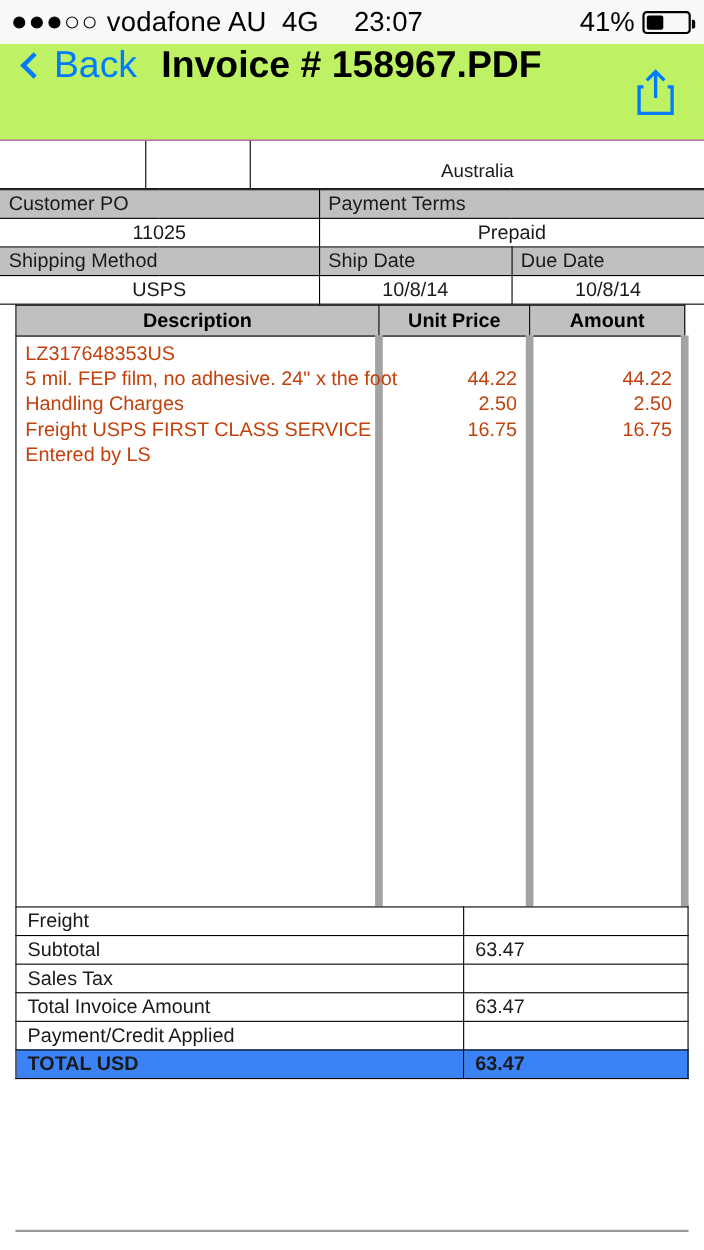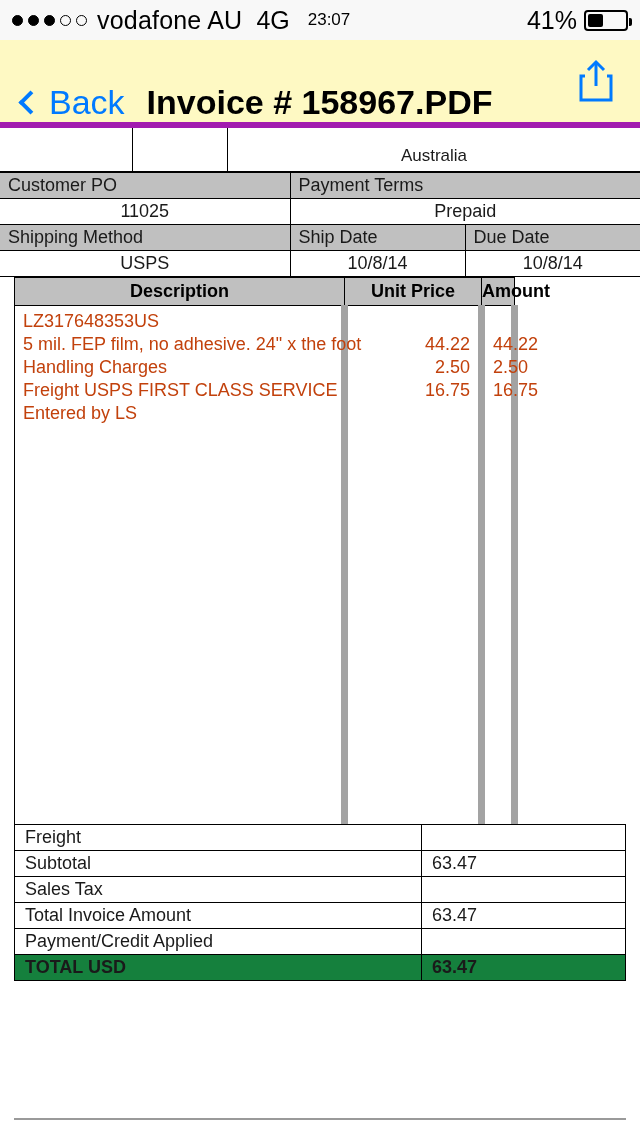--- a/index.html
+++ b/index.html
@@ -22,21 +22,21 @@
     font-size: 24px;
     color: #000;
     position: relative;
   }
   .signal-dots { display: flex; align-items: center; gap: 5px; margin-right: 10px; }
   .dot { width: 11px; height: 11px; border-radius: 50%; border: 1.5px solid #000; }
   .dot.filled { background: #000; }
   .dot.empty { background: transparent; }
   .carrier { font-size: 25px; letter-spacing: 0.2px; }
   .net { font-size: 25px; margin-left: 14px; }
-  .clock { font-size: 17px; margin-left: 18px; font-weight: 400; }
+  .clock { font-size: 25px; margin-left: 32px; font-weight: 400; }
   .status-right {
     position: absolute;
     right: 12px;
     display: flex;
     align-items: center;
     gap: 7px;
   }
   .battery-pct { font-size: 25px; }
   .battery {
     width: 44px; height: 21px;
@@ -53,24 +53,24 @@
     right: -6px; top: 6px;
     width: 3px; height: 8px;
     background: #000;
     border-radius: 0 2px 2px 0;
   }
   .battery-fill { height: 100%; background: #000; border-radius: 2px; width: 41%; }
 
   
   .navbar {
     height: 88px;
-    background: #fef9c3;
-    border-bottom: 6px solid #a21caf;
-    display: flex;
-    align-items: flex-end;
+    background: #bef264;
+    border-bottom: 1px solid #a21caf;
+    display: flex;
+    align-items: flex-start;
     position: relative;
     padding: 0 16px;
   }
   .back-btn {
     display: flex;
     align-items: center;
     color: #007aff;
     cursor: pointer;
   }
   .chev {
@@ -188,21 +188,21 @@
     table-layout: fixed;
     margin-top: 0;
   }
   table.tot td {
     border: 1px solid #000;
     height: 26px;
     font-size: 18px;
     color: #1a1a1a;
     padding: 2px 10px;
   }
-  .tot-last td { background: #15803d; font-weight: bold; }
+  .tot-last td { background: #3b82f6; font-weight: bold; }
 
   .bottom-line {
     position: absolute;
     left: 14px;
     right: 14px;
     bottom: 16px;
     height: 2px;
     background: #9a9a9a;
   }
 </style>
@@ -268,21 +268,21 @@
     </tr>
     <tr>
       <td class="ctr edge-l" colspan="2">USPS</td>
       <td class="ctr">10/8/14</td>
       <td class="ctr edge-r">10/8/14</td>
     </tr>
   </tbody>
     </table>
 
   <div class="items-wrap" style="padding:0 14px;">
-    <table class="items" style="width:504px">
+    <table class="items" style="width:612px">
       <tbody>
           <tr>
         <th style="width:330px">Description</th>
         <th style="width:137px">Unit Price</th>
         <th>Amount</th>
       </tr>
       <tr>
         <td class="lines-cell">
           <div class="line">LZ317648353US</div>
           <div class="line">5 mil. FEP film, no adhesive. 24" x the foot</div>

